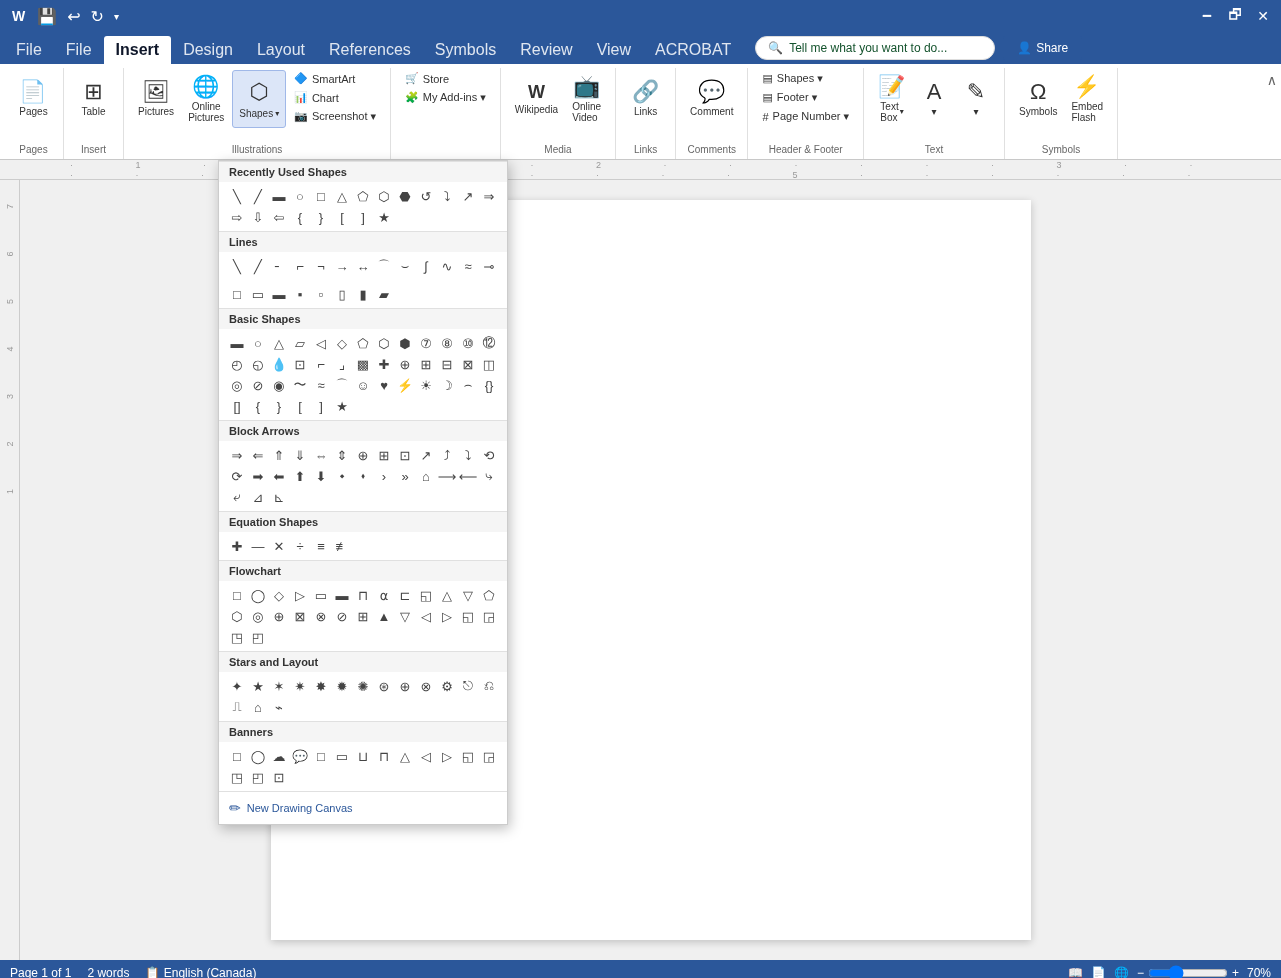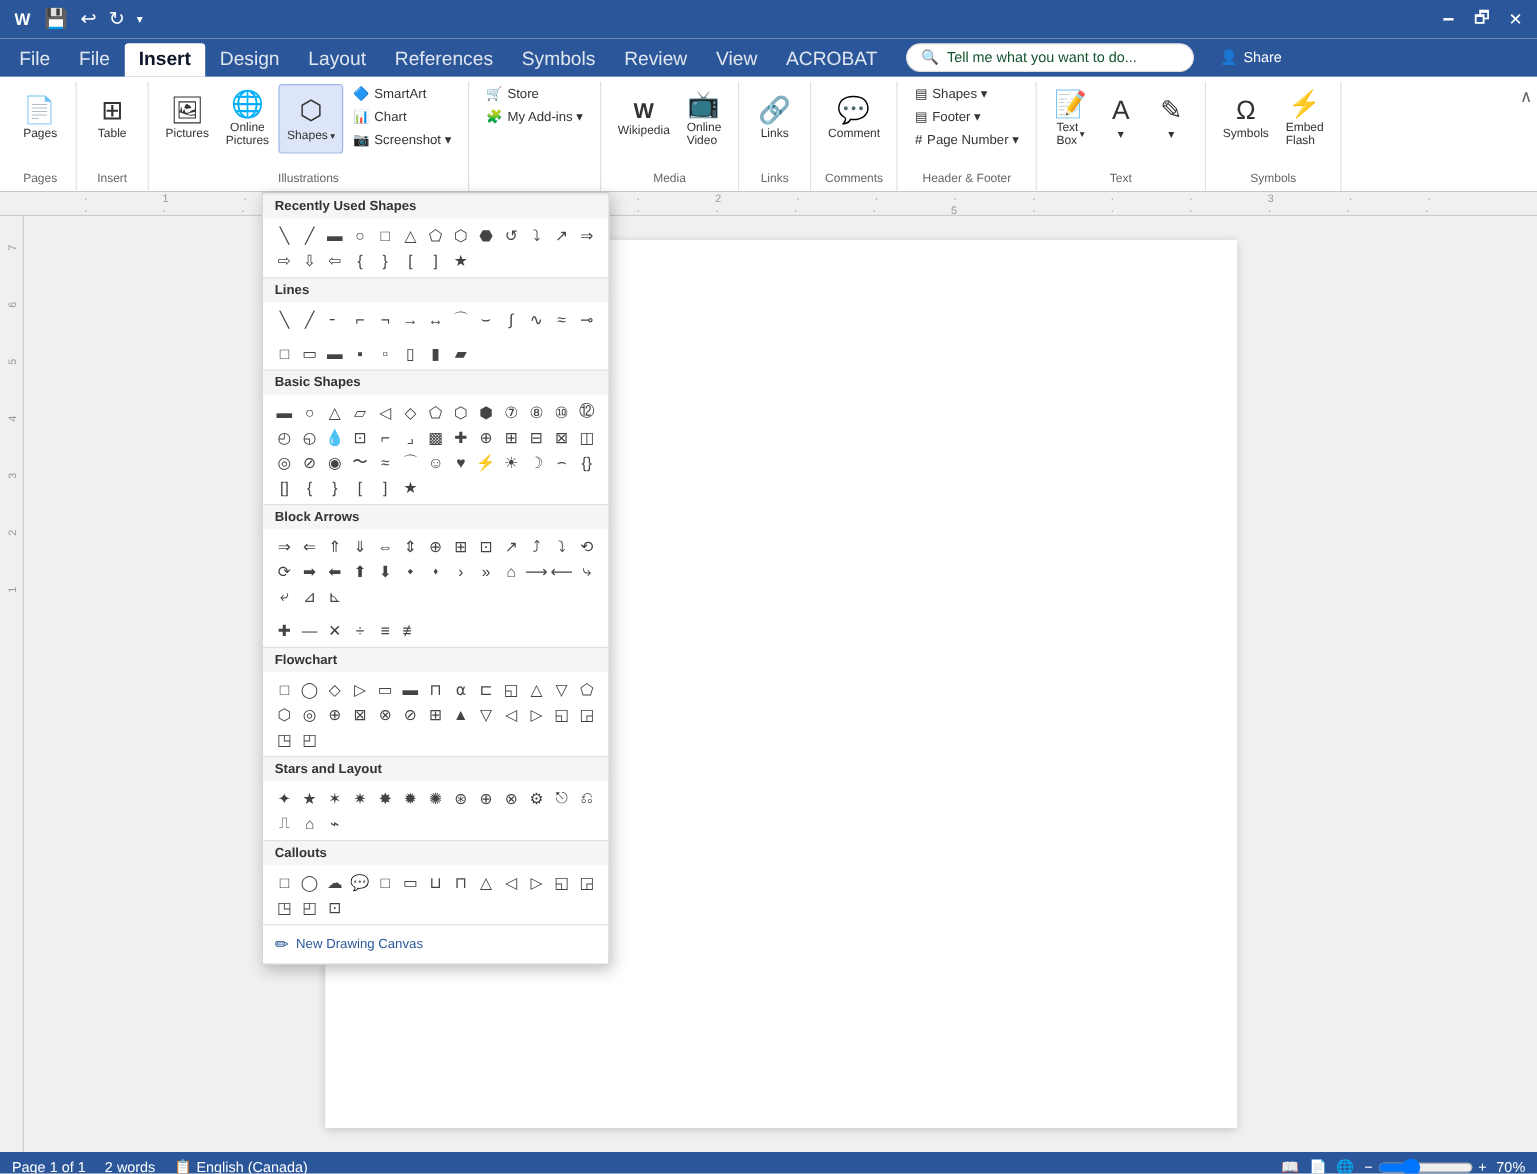--- a/index.html
+++ b/index.html
@@ -520,20 +520,21 @@
     <span class="shape-item">»</span>
     <span class="shape-item">⌂</span>
     <span class="shape-item">⟶</span>
     <span class="shape-item">⟵</span>
     <span class="shape-item">⤷</span>
     <span class="shape-item">⤶</span>
     <span class="shape-item">⊿</span>
     <span class="shape-item">⊾</span>
   </div>
 
+  <div class="shapes-section-header">Equation Shapes</div>
   <div class="shapes-grid">
     <span class="shape-item">✚</span>
     <span class="shape-item">—</span>
     <span class="shape-item">✕</span>
     <span class="shape-item">÷</span>
     <span class="shape-item">≡</span>
     <span class="shape-item">≢</span>
   </div>
 
   <div class="shapes-section-header">Flowchart</div>
@@ -581,21 +582,21 @@
     <span class="shape-item">⊕</span>
     <span class="shape-item">⊗</span>
     <span class="shape-item">⚙</span>
     <span class="shape-item">⎋</span>
     <span class="shape-item">⎌</span>
     <span class="shape-item">⎍</span>
     <span class="shape-item">⌂</span>
     <span class="shape-item">⌁</span>
   </div>
 
-  <div class="shapes-section-header">Callouts</div>
+  <div class="shapes-section-header">Banners</div>
   <div class="shapes-grid">
     <span class="shape-item">□</span>
     <span class="shape-item">◯</span>
     <span class="shape-item">☁</span>
     <span class="shape-item">💬</span>
     <span class="shape-item">□</span>
     <span class="shape-item">▭</span>
     <span class="shape-item">⊔</span>
     <span class="shape-item">⊓</span>
     <span class="shape-item">△</span>

